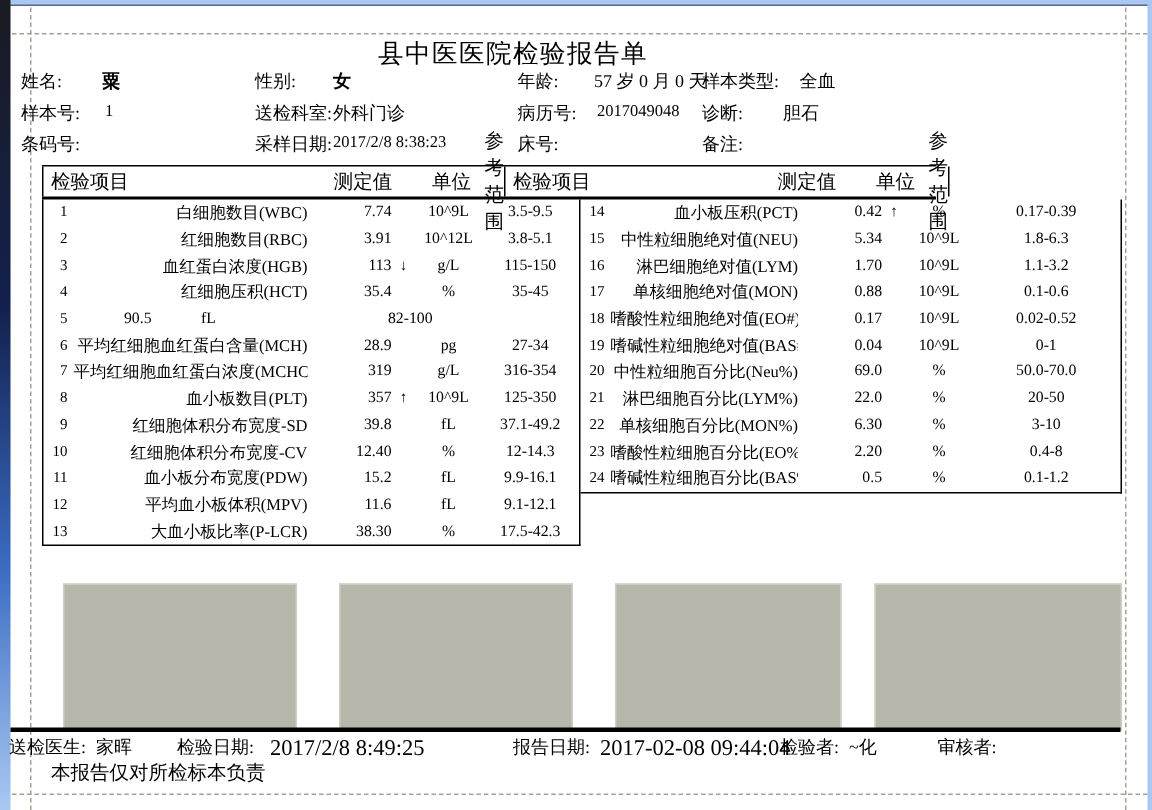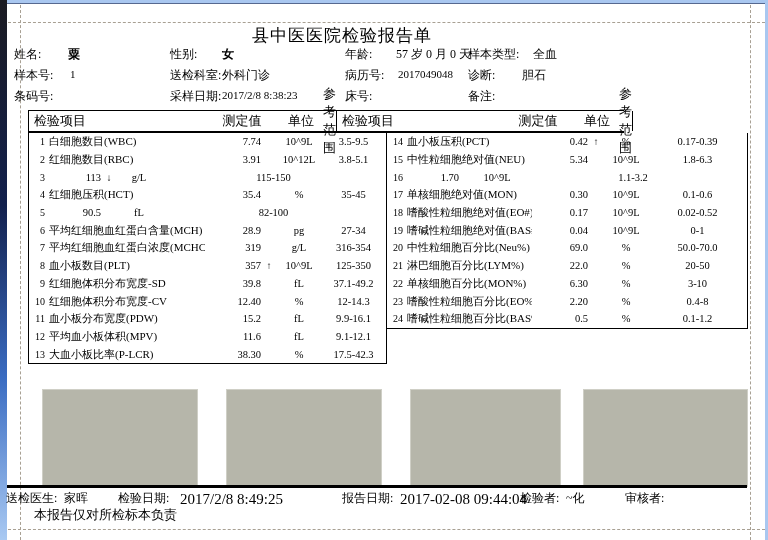--- a/index.html
+++ b/index.html
@@ -37,21 +37,21 @@
   .th-right .th-item { width:164px; }
   .th-val { width:74px; text-align:center; }
   .th-unit { width:44px; text-align:center; }
   .th-range { flex:1; text-align:left; }
   .col-left { position:absolute; left:28px; top:133px; width:359px;
     border-left:1px solid #000; border-right:1px solid #000; border-bottom:1px solid #000; }
   .col-right { position:absolute; left:387px; top:133px; width:361px;
     border-right:1px solid #000; border-bottom:1px solid #000; }
   .row { display:flex; height:17.7px; align-items:center; font-size:11px; white-space:nowrap; }
   .c-idx { width:16px; text-align:right; font-size:10px; flex:none; }
-  .c-name { padding-left:4px; overflow:hidden; flex:none; }
+  .c-name { padding-left:4px; overflow:hidden; flex:none;text-align:right; }
   .col-left  .c-name { width:160px; }
   .col-right .c-name { width:129px; }
   .c-val { width:56px; text-align:right; font-size:10.5px; flex:none; }
   .c-flag { width:16px; text-align:center; font-size:10px; flex:none; }
   .c-unit { width:44px; text-align:center; font-size:10.5px; flex:none; }
   .c-range { flex:1; text-align:center; font-size:10.5px; }
   
   .gblock { position:absolute; top:389px; height:98px; background:#b6b6aa;
     border:1px solid #cfcfc6; border-bottom:none; }
   .sepline { position:absolute; left:7px; top:485px; width:740px; height:3px; background:#000; }
@@ -127,20 +127,21 @@
     <div class="row">
     <span class="c-idx">2</span>
     <span class="c-name">红细胞数目(RBC)</span>
     <span class="c-val">3.91</span>
     <span class="c-flag"></span>
     <span class="c-unit">10^12L</span>
     <span class="c-range">3.8-5.1</span>
   </div>
     <div class="row">
     <span class="c-idx">3</span>
+    <span class="c-name">血红蛋白浓度(HGB)</span>
     <span class="c-val">113</span>
     <span class="c-flag">↓</span>
     <span class="c-unit">g/L</span>
     <span class="c-range">115-150</span>
   </div>
     <div class="row">
     <span class="c-idx">4</span>
     <span class="c-name">红细胞压积(HCT)</span>
     <span class="c-val">35.4</span>
     <span class="c-flag"></span>
@@ -232,29 +233,30 @@
     <div class="row">
     <span class="c-idx">15</span>
     <span class="c-name">中性粒细胞绝对值(NEU)</span>
     <span class="c-val">5.34</span>
     <span class="c-flag"></span>
     <span class="c-unit">10^9L</span>
     <span class="c-range">1.8-6.3</span>
   </div>
     <div class="row">
     <span class="c-idx">16</span>
+    <span class="c-name">淋巴细胞绝对值(LYM)</span>
     <span class="c-val">1.70</span>
     <span class="c-flag"></span>
     <span class="c-unit">10^9L</span>
     <span class="c-range">1.1-3.2</span>
   </div>
     <div class="row">
     <span class="c-idx">17</span>
     <span class="c-name">单核细胞绝对值(MON)</span>
-    <span class="c-val">0.30</span>
+    <span class="c-val">0.88</span>
     <span class="c-flag"></span>
     <span class="c-unit">10^9L</span>
     <span class="c-range">0.1-0.6</span>
   </div>
     <div class="row">
     <span class="c-idx">18</span>
     <span class="c-name">嗜酸性粒细胞绝对值(EO#)</span>
     <span class="c-val">0.17</span>
     <span class="c-flag"></span>
     <span class="c-unit">10^9L</span>

